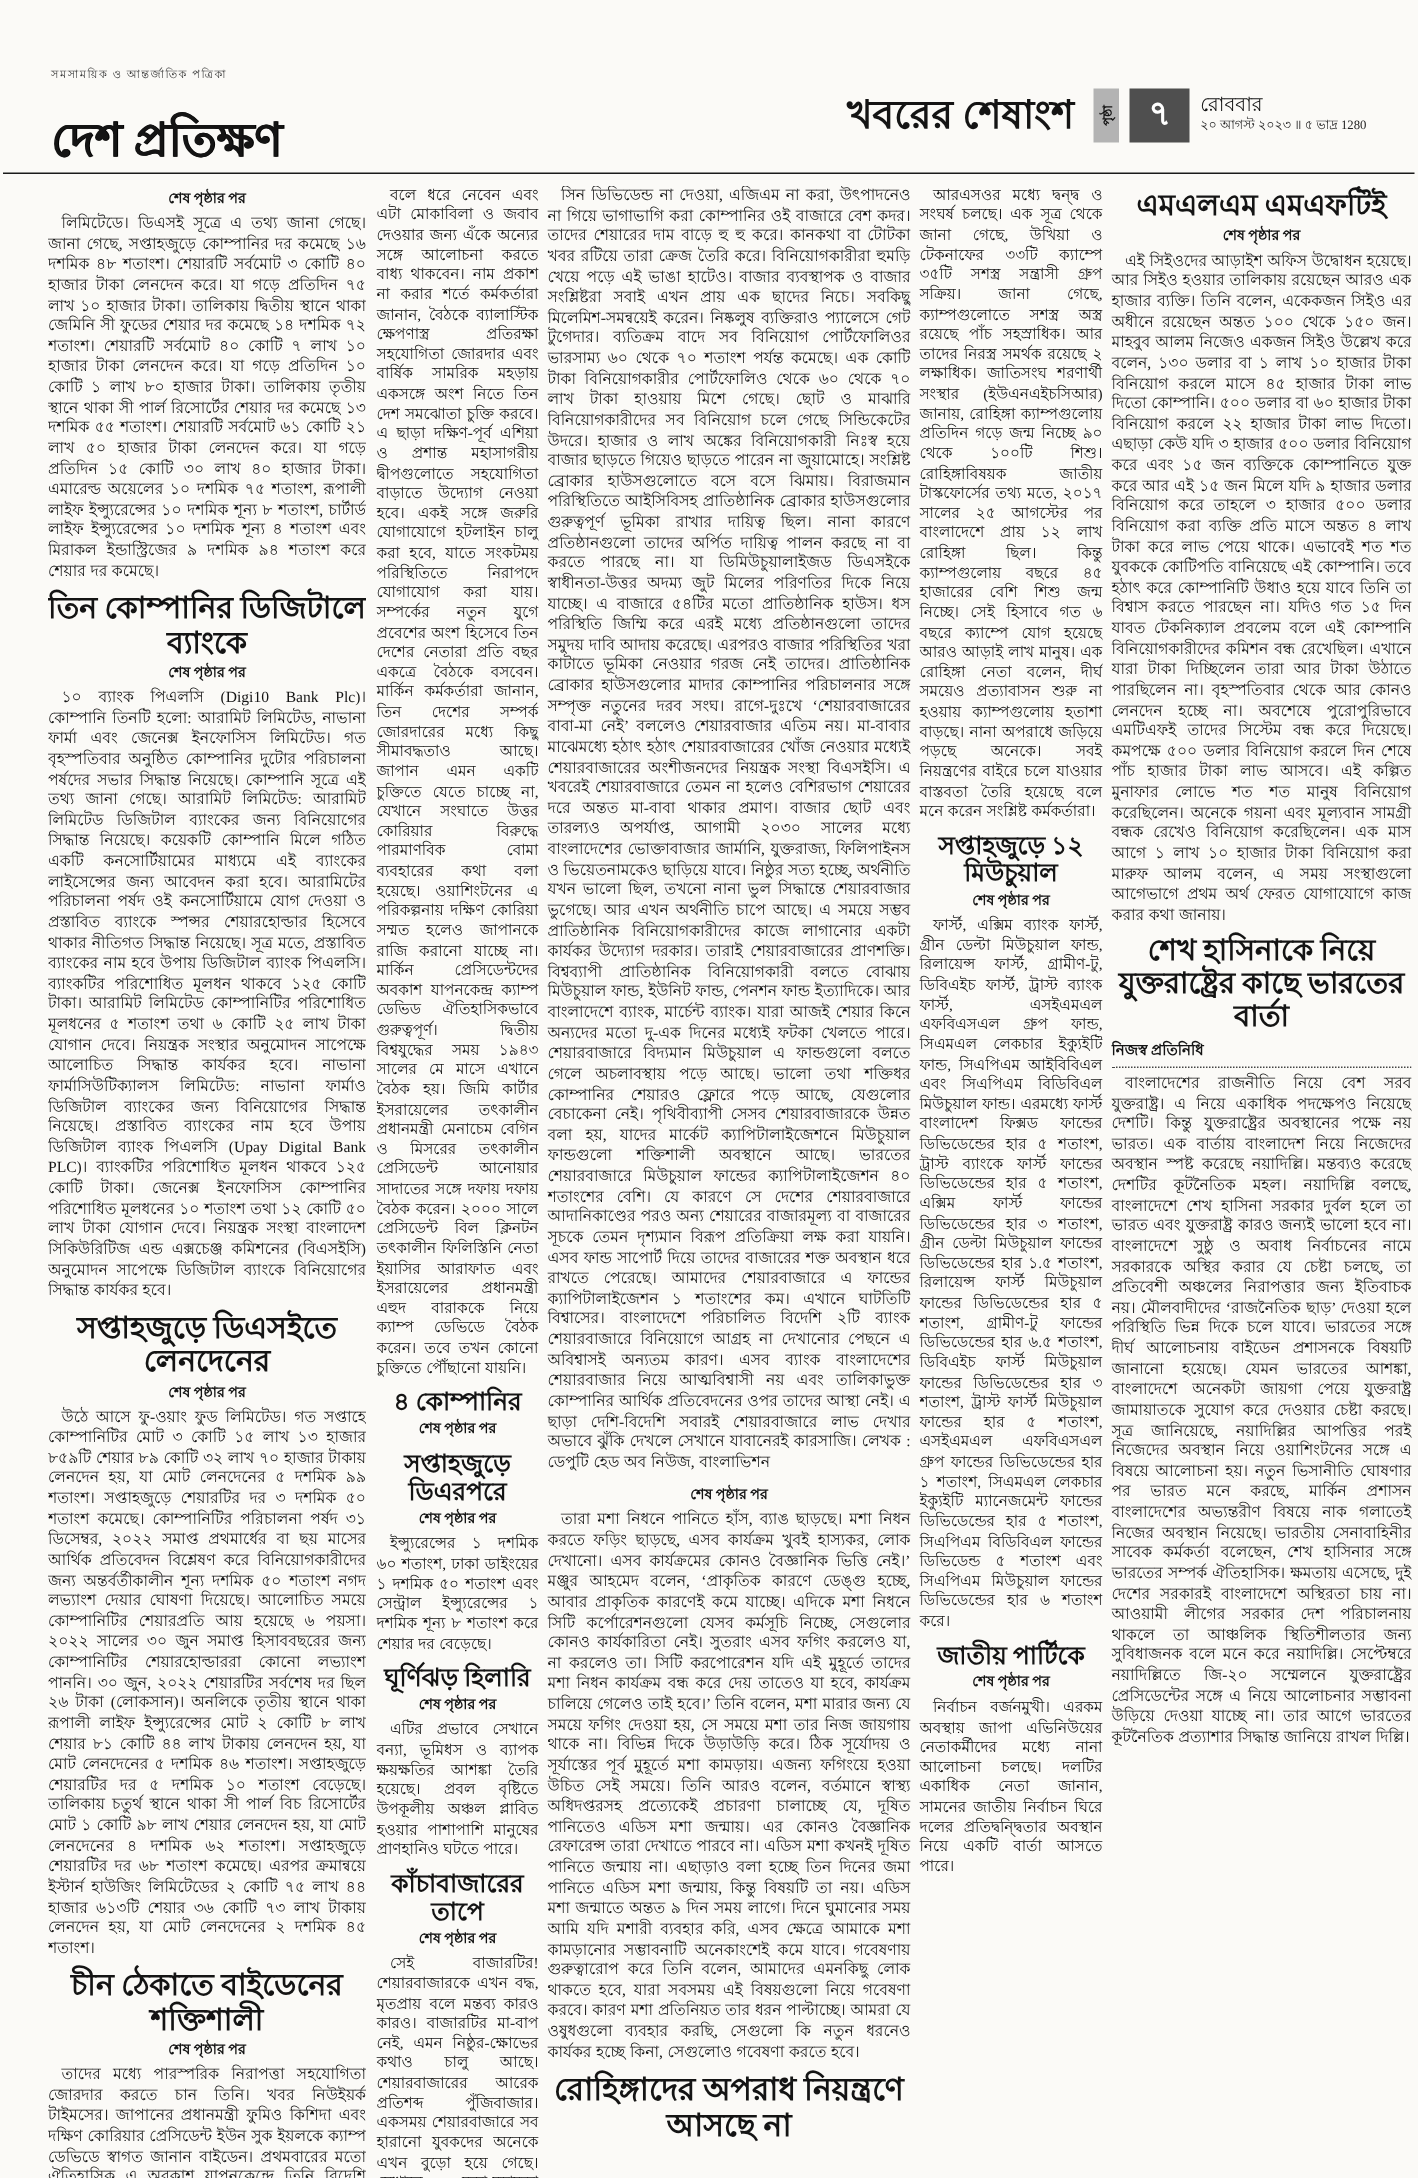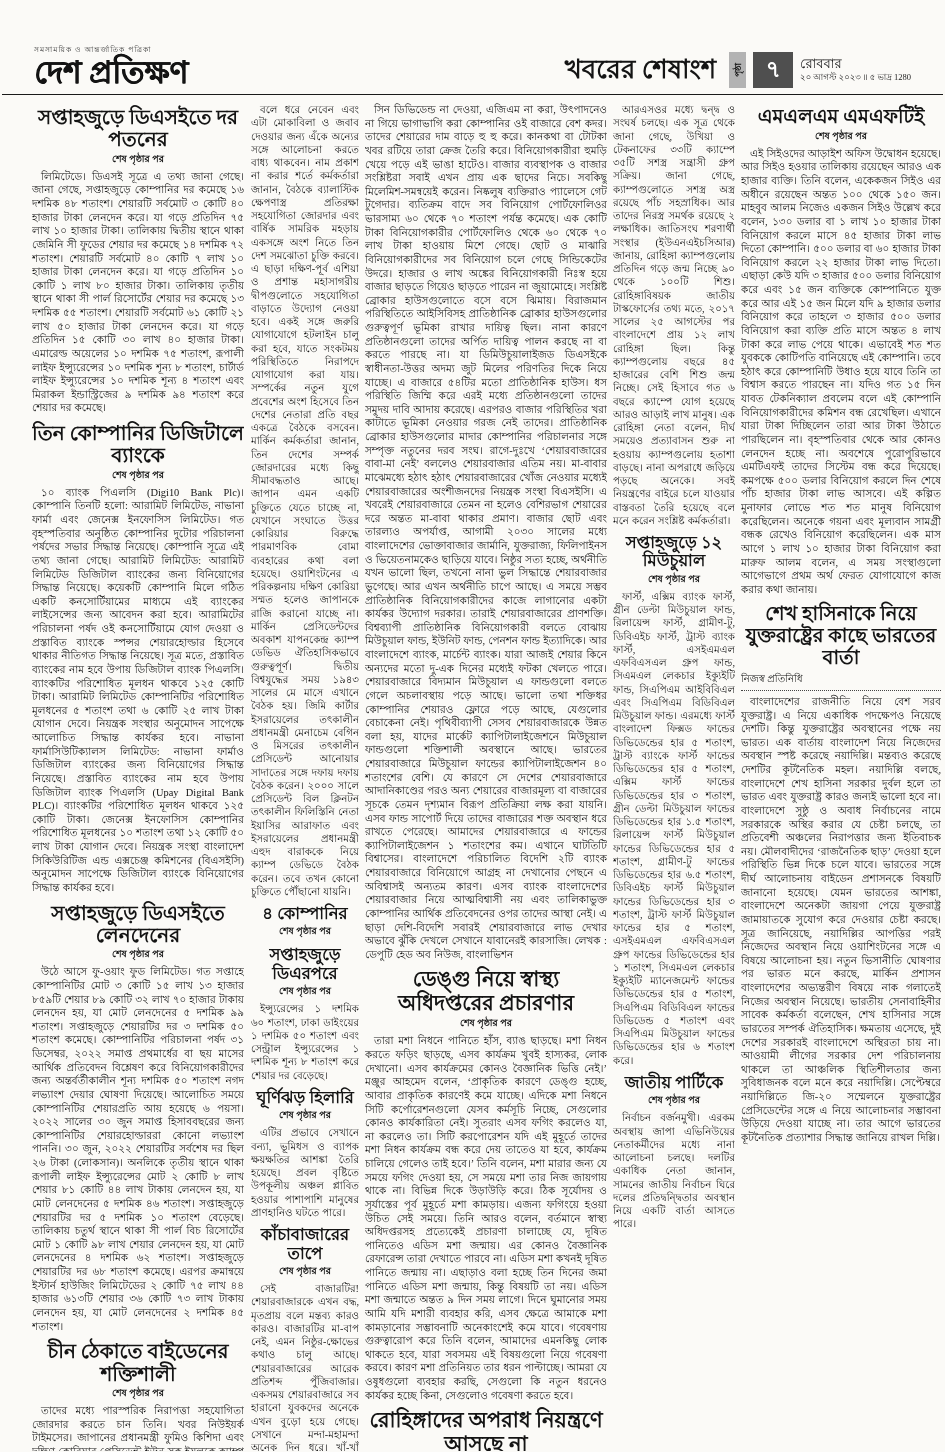--- a/index.html
+++ b/index.html
@@ -9,29 +9,29 @@
     background: #fbfaf7;
     color: #141414;
     width: 945px; height: 1452px;
     overflow: hidden;
     position: relative;
   }
   .page { width: 945px; height: 1452px; padding-top: 44px; }
 
   
   header.masthead-bar {
-    display: flex; align-items: flex-end; justify-content: space-between;
+    display: flex; align-items: center; justify-content: space-between;
     padding: 0 34px 6px 34px;
     gap: 32px;
   }
   .mast { display: flex; flex-direction: column; }
   .tagline { font-size: 7.5px; letter-spacing: 1px; color: #333; margin-bottom: 1px; }
   .logo {
     font-size: 31px; font-weight: bold; letter-spacing: 0;
-    text-shadow: 0.6px 0 #000; line-height: 1;
+    text-shadow: 0.6px 0 #000; line-height: 1; margin-top: 21px;
   }
   .head-right { display: flex; align-items: center; gap: 7px; }
   .section-title { font-size: 26px; font-weight: bold; line-height: 1; margin-right: 6px; }
   .page-label-box {
     background: #b3b3b3; color: #111; width: 17px; height: 36px;
     display: flex; align-items: center; justify-content: center;
   }
   .page-label-box span {
     writing-mode: vertical-rl; transform: rotate(180deg);
     font-size: 8.5px; font-weight: bold;
@@ -65,21 +65,21 @@
     margin: 3px 0 1px 0;
   }
   .col-a h2.headline { font-size: 20px; }
   .col-b h2.headline { font-size: 16.5px; }
   .col-c h2.headline { font-size: 21px; }
   .col-d h2.headline { font-size: 16.5px; }
   .col-e h2.headline { font-size: 19.5px; }
   .kicker {
     text-align: center; font-size: 9.5px; font-weight: bold; margin: 1px 0 3px 0;
   }
-  .byline { font-size: 10px; font-weight: normal; margin: 2px 0 1px 0; }
+  .byline { font-size: 10px; font-weight: bold; margin: 2px 0 1px 0; }
   .dotted-rule { border-top: 1px dotted #444; margin: 2px 0 4px 0; }
   p.body {
     font-size: 10.4px; line-height: 1.31; text-align: justify;
     text-indent: 9px; word-spacing: 0.5px;
   }
   .col-b p.body, .col-d p.body { font-size: 10.2px; line-height: 1.3; }
 </style>
 </head>
 <body>
 
@@ -101,21 +101,20 @@
         <div class="dateline">২০ আগস্ট ২০২৩ ॥ ৫ ভাদ্র 1280</div>
       </div>
     </div>
   </header>
   <div class="head-rule"></div>
 
   <main class="cols">
 
     <section class="col col-a">
       <article>
-        <h2 class="headline">সপ্তাহজুড়ে ডিএসইতে দর পতনের</h2>
         <div class="kicker">শেষ পৃষ্ঠার পর</div>
         <p class="body">লিমিটেডে। ডিএসই সূত্রে এ তথ্য জানা গেছে। জানা গেছে, সপ্তাহজুড়ে কোম্পানির দর কমেছে ১৬ দশমিক ৪৮ শতাংশ। শেয়ারটি সর্বমোট ৩ কোটি ৪০ হাজার টাকা লেনদেন করে। যা গড়ে প্রতিদিন ৭৫ লাখ ১০ হাজার টাকা। তালিকায় দ্বিতীয় স্থানে থাকা জেমিনি সী ফুডের শেয়ার দর কমেছে ১৪ দশমিক ৭২ শতাংশ। শেয়ারটি সর্বমোট ৪০ কোটি ৭ লাখ ১০ হাজার টাকা লেনদেন করে। যা গড়ে প্রতিদিন ১০ কোটি ১ লাখ ৮০ হাজার টাকা। তালিকায় তৃতীয় স্থানে থাকা সী পার্ল রিসোর্টের শেয়ার দর কমেছে ১৩ দশমিক ৫৫ শতাংশ। শেয়ারটি সর্বমোট ৬১ কোটি ২১ লাখ ৫০ হাজার টাকা লেনদেন করে। যা গড়ে প্রতিদিন ১৫ কোটি ৩০ লাখ ৪০ হাজার টাকা। এমারেল্ড অয়েলের ১০ দশমিক ৭৫ শতাংশ, রূপালী লাইফ ইন্স্যুরেন্সের ১০ দশমিক শূন্য ৮ শতাংশ, চার্টার্ড লাইফ ইন্স্যুরেন্সের ১০ দশমিক শূন্য ৪ শতাংশ এবং মিরাকল ইন্ডাস্ট্রিজের ৯ দশমিক ৯৪ শতাংশ করে শেয়ার দর কমেছে।</p>
       </article>
       <article>
         <h2 class="headline">তিন কোম্পানির ডিজিটালে ব্যাংকে</h2>
         <div class="kicker">শেষ পৃষ্ঠার পর</div>
         <p class="body">১০ ব্যাংক পিএলসি (Digi10 Bank Plc)। কোম্পানি তিনটি হলো: আরামিট লিমিটেড, নাভানা ফার্মা এবং জেনেক্স ইনফোসিস লিমিটেড। গত বৃহস্পতিবার অনুষ্ঠিত কোম্পানির দুটোর পরিচালনা পর্ষদের সভার সিদ্ধান্ত নিয়েছে। কোম্পানি সূত্রে এই তথ্য জানা গেছে। আরামিট লিমিটেড: আরামিট লিমিটেড ডিজিটাল ব্যাংকের জন্য বিনিয়োগের সিদ্ধান্ত নিয়েছে। কয়েকটি কোম্পানি মিলে গঠিত একটি কনসোর্টিয়ামের মাধ্যমে এই ব্যাংকের লাইসেন্সের জন্য আবেদন করা হবে। আরামিটের পরিচালনা পর্ষদ ওই কনসোর্টিয়ামে যোগ দেওয়া ও প্রস্তাবিত ব্যাংকে স্পন্সর শেয়ারহোল্ডার হিসেবে থাকার নীতিগত সিদ্ধান্ত নিয়েছে। সূত্র মতে, প্রস্তাবিত ব্যাংকের নাম হবে উপায় ডিজিটাল ব্যাংক পিএলসি। ব্যাংকটির পরিশোধিত মূলধন থাকবে ১২৫ কোটি টাকা। আরামিট লিমিটেড কোম্পানিটির পরিশোধিত মূলধনের ৫ শতাংশ তথা ৬ কোটি ২৫ লাখ টাকা যোগান দেবে। নিয়ন্ত্রক সংস্থার অনুমোদন সাপেক্ষে আলোচিত সিদ্ধান্ত কার্যকর হবে। নাভানা ফার্মাসিউটিক্যালস লিমিটেড: নাভানা ফার্মাও ডিজিটাল ব্যাংকের জন্য বিনিয়োগের সিদ্ধান্ত নিয়েছে। প্রস্তাবিত ব্যাংকের নাম হবে উপায় ডিজিটাল ব্যাংক পিএলসি (Upay Digital Bank PLC)। ব্যাংকটির পরিশোধিত মূলধন থাকবে ১২৫ কোটি টাকা। জেনেক্স ইনফোসিস কোম্পানির পরিশোধিত মূলধনের ১০ শতাংশ তথা ১২ কোটি ৫০ লাখ টাকা যোগান দেবে। নিয়ন্ত্রক সংস্থা বাংলাদেশ সিকিউরিটিজ এন্ড এক্সচেঞ্জ কমিশনের (বিএসইসি) অনুমোদন সাপেক্ষে ডিজিটাল ব্যাংকে বিনিয়োগের সিদ্ধান্ত কার্যকর হবে।</p>
       </article>
       <article>
         <h2 class="headline">সপ্তাহজুড়ে ডিএসইতে লেনদেনের</h2>
@@ -152,21 +151,20 @@
         <div class="kicker">শেষ পৃষ্ঠার পর</div>
         <p class="body">সেই বাজারটির! শেয়ারবাজারকে এখন বদ্ধ, মৃতপ্রায় বলে মন্তব্য কারও কারও। বাজারটির মা-বাপ নেই, এমন নিষ্ঠুর-ক্ষোভের কথাও চালু আছে। শেয়ারবাজারের আরেক প্রতিশব্দ পুঁজিবাজার। একসময় শেয়ারবাজারে সব হারানো যুবকদের অনেকে এখন বুড়ো হয়ে গেছে। সেখানে মন্দা-মহামন্দা অনেক দিন ধরে। খাঁ-খাঁ অবস্থা বাজারটিতে। তবে হাল না ছাড়ার লোকও আছেন। ফাইল বগলে নিয়ে আশপাশে ঘোরেন অনেকে। এটি নেশার মতো। মাদক বা ক্যাসিনোর চেয়েও বেশি আসক্তি। এ জুয়া খেলা থেকে মানুষ সরে না, সরতে পারে না। জীবদ্দশায় সাবেক অর্থমন্ত্রী আবুল মাল আবদুল মুহিত বলে গেছেন, এটা ফটকা বাজার। সেই দশার অবসান হয়নি আজও।</p>
       </article>
     </section>
 
     <section class="col col-c">
       <article>
         <p class="body">সিন ডিভিডেন্ড না দেওয়া, এজিএম না করা, উৎপাদনেও না গিয়ে ভাগাভাগি করা কোম্পানির ওই বাজারে বেশ কদর। তাদের শেয়ারের দাম বাড়ে হু হু করে। কানকথা বা টোটকা খবর রটিয়ে তারা ক্রেজ তৈরি করে। বিনিয়োগকারীরা হুমড়ি খেয়ে পড়ে এই ভাঙা হাটেও। বাজার ব্যবস্থাপক ও বাজার সংশ্লিষ্টরা সবাই এখন প্রায় এক ছাদের নিচে। সবকিছু মিলেমিশ-সমন্বয়েই করেন। নিষ্কলুষ ব্যক্তিরাও প্যালেসে গেট টুগেদার। ব্যতিক্রম বাদে সব বিনিয়োগ পোর্টফোলিওর ভারসাম্য ৬০ থেকে ৭০ শতাংশ পর্যন্ত কমেছে। এক কোটি টাকা বিনিয়োগকারীর পোর্টফোলিও থেকে ৬০ থেকে ৭০ লাখ টাকা হাওয়ায় মিশে গেছে। ছোট ও মাঝারি বিনিয়োগকারীদের সব বিনিয়োগ চলে গেছে সিন্ডিকেটের উদরে। হাজার ও লাখ অঙ্কের বিনিয়োগকারী নিঃস্ব হয়ে বাজার ছাড়তে গিয়েও ছাড়তে পারেন না জুয়ামোহে। সংশ্লিষ্ট ব্রোকার হাউসগুলোতে বসে বসে ঝিমায়। বিরাজমান পরিস্থিতিতে আইসিবিসহ প্রাতিষ্ঠানিক ব্রোকার হাউসগুলোর গুরুত্বপূর্ণ ভূমিকা রাখার দায়িত্ব ছিল। নানা কারণে প্রতিষ্ঠানগুলো তাদের অর্পিত দায়িত্ব পালন করছে না বা করতে পারছে না। যা ডিমিউচুয়ালাইজড ডিএসইকে স্বাধীনতা-উত্তর অদম্য জুট মিলের পরিণতির দিকে নিয়ে যাচ্ছে। এ বাজারে ৫৪টির মতো প্রাতিষ্ঠানিক হাউস। ধস পরিস্থিতি জিম্মি করে এরই মধ্যে প্রতিষ্ঠানগুলো তাদের সমুদয় দাবি আদায় করেছে। এরপরও বাজার পরিস্থিতির খরা কাটাতে ভূমিকা নেওয়ার গরজ নেই তাদের। প্রাতিষ্ঠানিক ব্রোকার হাউসগুলোর মাদার কোম্পানির পরিচালনার সঙ্গে সম্পৃক্ত নতুনের দরব সংঘ। রাগে-দুঃখে ‘শেয়ারবাজারের বাবা-মা নেই’ বললেও শেয়ারবাজার এতিম নয়। মা-বাবার মাঝেমধ্যে হঠাৎ হঠাৎ শেয়ারবাজারের খোঁজ নেওয়ার মধ্যেই শেয়ারবাজারের অংশীজনদের নিয়ন্ত্রক সংস্থা বিএসইসি। এ খবরেই শেয়ারবাজারে তেমন না হলেও বেশিরভাগ শেয়ারের দরে অন্তত মা-বাবা থাকার প্রমাণ। বাজার ছোট এবং তারল্যও অপর্যাপ্ত, আগামী ২০৩০ সালের মধ্যে বাংলাদেশের ভোক্তাবাজার জার্মানি, যুক্তরাজ্য, ফিলিপাইনস ও ভিয়েতনামকেও ছাড়িয়ে যাবে। নিষ্ঠুর সত্য হচ্ছে, অর্থনীতি যখন ভালো ছিল, তখনো নানা ভুল সিদ্ধান্তে শেয়ারবাজার ভুগেছে। আর এখন অর্থনীতি চাপে আছে। এ সময়ে সম্ভব প্রাতিষ্ঠানিক বিনিয়োগকারীদের কাজে লাগানোর একটা কার্যকর উদ্যোগ দরকার। তারাই শেয়ারবাজারের প্রাণশক্তি। বিশ্বব্যাপী প্রাতিষ্ঠানিক বিনিয়োগকারী বলতে বোঝায় মিউচুয়াল ফান্ড, ইউনিট ফান্ড, পেনশন ফান্ড ইত্যাদিকে। আর বাংলাদেশে ব্যাংক, মার্চেন্ট ব্যাংক। যারা আজই শেয়ার কিনে অন্যদের মতো দু-এক দিনের মধ্যেই ফটকা খেলতে পারে। শেয়ারবাজারে বিদ্যমান মিউচুয়াল এ ফান্ডগুলো বলতে গেলে অচলাবস্থায় পড়ে আছে। ভালো তথা শক্তিধর কোম্পানির শেয়ারও ফ্লোরে পড়ে আছে, যেগুলোর বেচাকেনা নেই। পৃথিবীব্যাপী সেসব শেয়ারবাজারকে উন্নত বলা হয়, যাদের মার্কেট ক্যাপিটালাইজেশনে মিউচুয়াল ফান্ডগুলো শক্তিশালী অবস্থানে আছে। ভারতের শেয়ারবাজারে মিউচুয়াল ফান্ডের ক্যাপিটালাইজেশন ৪০ শতাংশের বেশি। যে কারণে সে দেশের শেয়ারবাজারে আদানিকাণ্ডের পরও অন্য শেয়ারের বাজারমূল্য বা বাজারের সূচকে তেমন দৃশ্যমান বিরূপ প্রতিক্রিয়া লক্ষ করা যায়নি। এসব ফান্ড সাপোর্ট দিয়ে তাদের বাজারের শক্ত অবস্থান ধরে রাখতে পেরেছে। আমাদের শেয়ারবাজারে এ ফান্ডের ক্যাপিটালাইজেশন ১ শতাংশের কম। এখানে ঘাটতিটি বিশ্বাসের। বাংলাদেশে পরিচালিত বিদেশি ২টি ব্যাংক শেয়ারবাজারে বিনিয়োগে আগ্রহ না দেখানোর পেছনে এ অবিশ্বাসই অন্যতম কারণ। এসব ব্যাংক বাংলাদেশের শেয়ারবাজার নিয়ে আত্মবিশ্বাসী নয় এবং তালিকাভুক্ত কোম্পানির আর্থিক প্রতিবেদনের ওপর তাদের আস্থা নেই। এ ছাড়া দেশি-বিদেশি সবারই শেয়ারবাজারে লাভ দেখার অভাবে ঝুঁকি দেখলে সেখানে যাবানেরই কারসাজি। লেখক : ডেপুটি হেড অব নিউজ, বাংলাভিশন</p>
       </article>
       <article>
-        <h2 class="headline">ডেঙ্গু নিয়ে স্বাস্থ্য অধিদপ্তরের প্রচারণার</h2>
         <div class="kicker">শেষ পৃষ্ঠার পর</div>
         <p class="body">তারা মশা নিধনে পানিতে হাঁস, ব্যাঙ ছাড়ছে। মশা নিধন করতে ফড়িং ছাড়ছে, এসব কার্যক্রম খুবই হাস্যকর, লোক দেখানো। এসব কার্যক্রমের কোনও বৈজ্ঞানিক ভিত্তি নেই।’ মঞ্জুর আহমেদ বলেন, ‘প্রাকৃতিক কারণে ডেঙ্গু হচ্ছে, আবার প্রাকৃতিক কারণেই কমে যাচ্ছে। এদিকে মশা নিধনে সিটি কর্পোরেশনগুলো যেসব কর্মসূচি নিচ্ছে, সেগুলোর কোনও কার্যকারিতা নেই। সুতরাং এসব ফগিং করলেও যা, না করলেও তা। সিটি করপোরেশন যদি এই মুহূর্তে তাদের মশা নিধন কার্যক্রম বন্ধ করে দেয় তাতেও যা হবে, কার্যক্রম চালিয়ে গেলেও তাই হবে।’ তিনি বলেন, মশা মারার জন্য যে সময়ে ফগিং দেওয়া হয়, সে সময়ে মশা তার নিজ জায়গায় থাকে না। বিভিন্ন দিকে উড়াউড়ি করে। ঠিক সূর্যোদয় ও সূর্যাস্তের পূর্ব মুহূর্তে মশা কামড়ায়। এজন্য ফগিংয়ে হওয়া উচিত সেই সময়ে। তিনি আরও বলেন, বর্তমানে স্বাস্থ্য অধিদপ্তরসহ প্রত্যেকেই প্রচারণা চালাচ্ছে যে, দূষিত পানিতেও এডিস মশা জন্মায়। এর কোনও বৈজ্ঞানিক রেফারেন্স তারা দেখাতে পারবে না। এডিস মশা কখনই দূষিত পানিতে জন্মায় না। এছাড়াও বলা হচ্ছে তিন দিনের জমা পানিতে এডিস মশা জন্মায়, কিন্তু বিষয়টি তা নয়। এডিস মশা জন্মাতে অন্তত ৯ দিন সময় লাগে। দিনে ঘুমানোর সময় আমি যদি মশারী ব্যবহার করি, এসব ক্ষেত্রে আমাকে মশা কামড়ানোর সম্ভাবনাটি অনেকাংশেই কমে যাবে। গবেষণায় গুরুত্বারোপ করে তিনি বলেন, আমাদের এমনকিছু লোক থাকতে হবে, যারা সবসময় এই বিষয়গুলো নিয়ে গবেষণা করবে। কারণ মশা প্রতিনিয়ত তার ধরন পাল্টাচ্ছে। আমরা যে ওষুধগুলো ব্যবহার করছি, সেগুলো কি নতুন ধরনেও কার্যকর হচ্ছে কিনা, সেগুলোও গবেষণা করতে হবে।</p>
       </article>
       <article>
         <h2 class="headline">রোহিঙ্গাদের অপরাধ নিয়ন্ত্রণে আসছে না</h2>
 
       </article>
     </section>
 
     <section class="col col-d">

